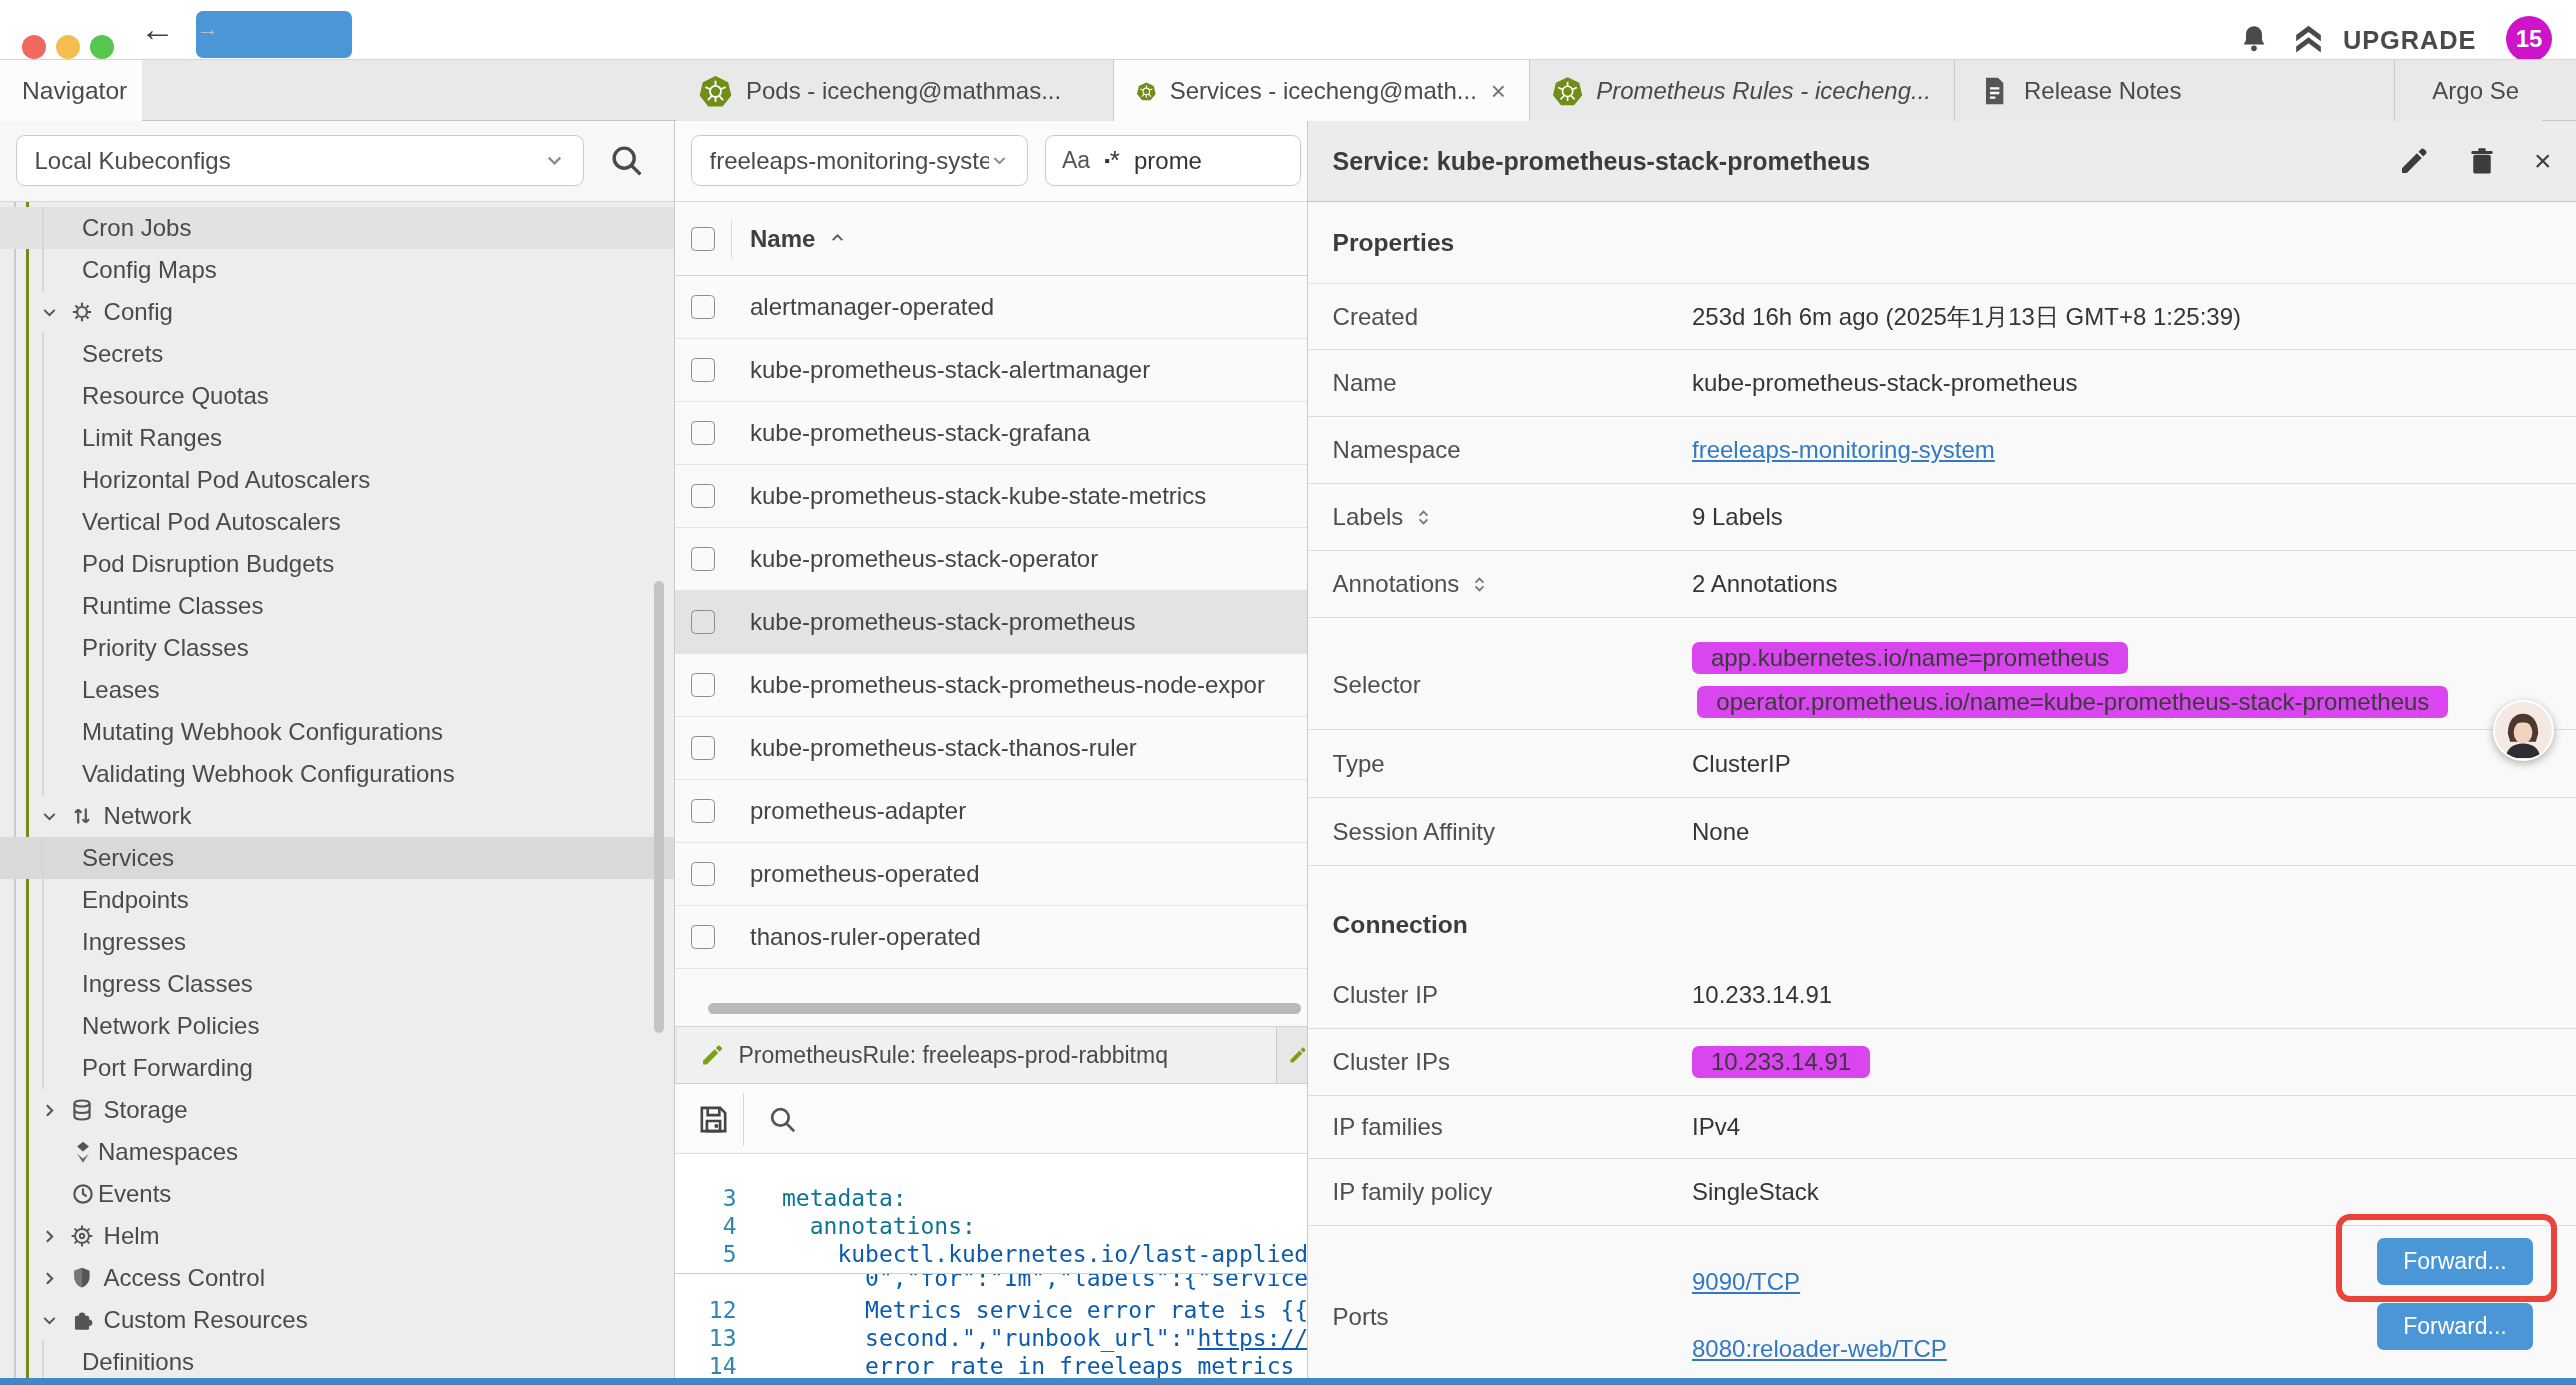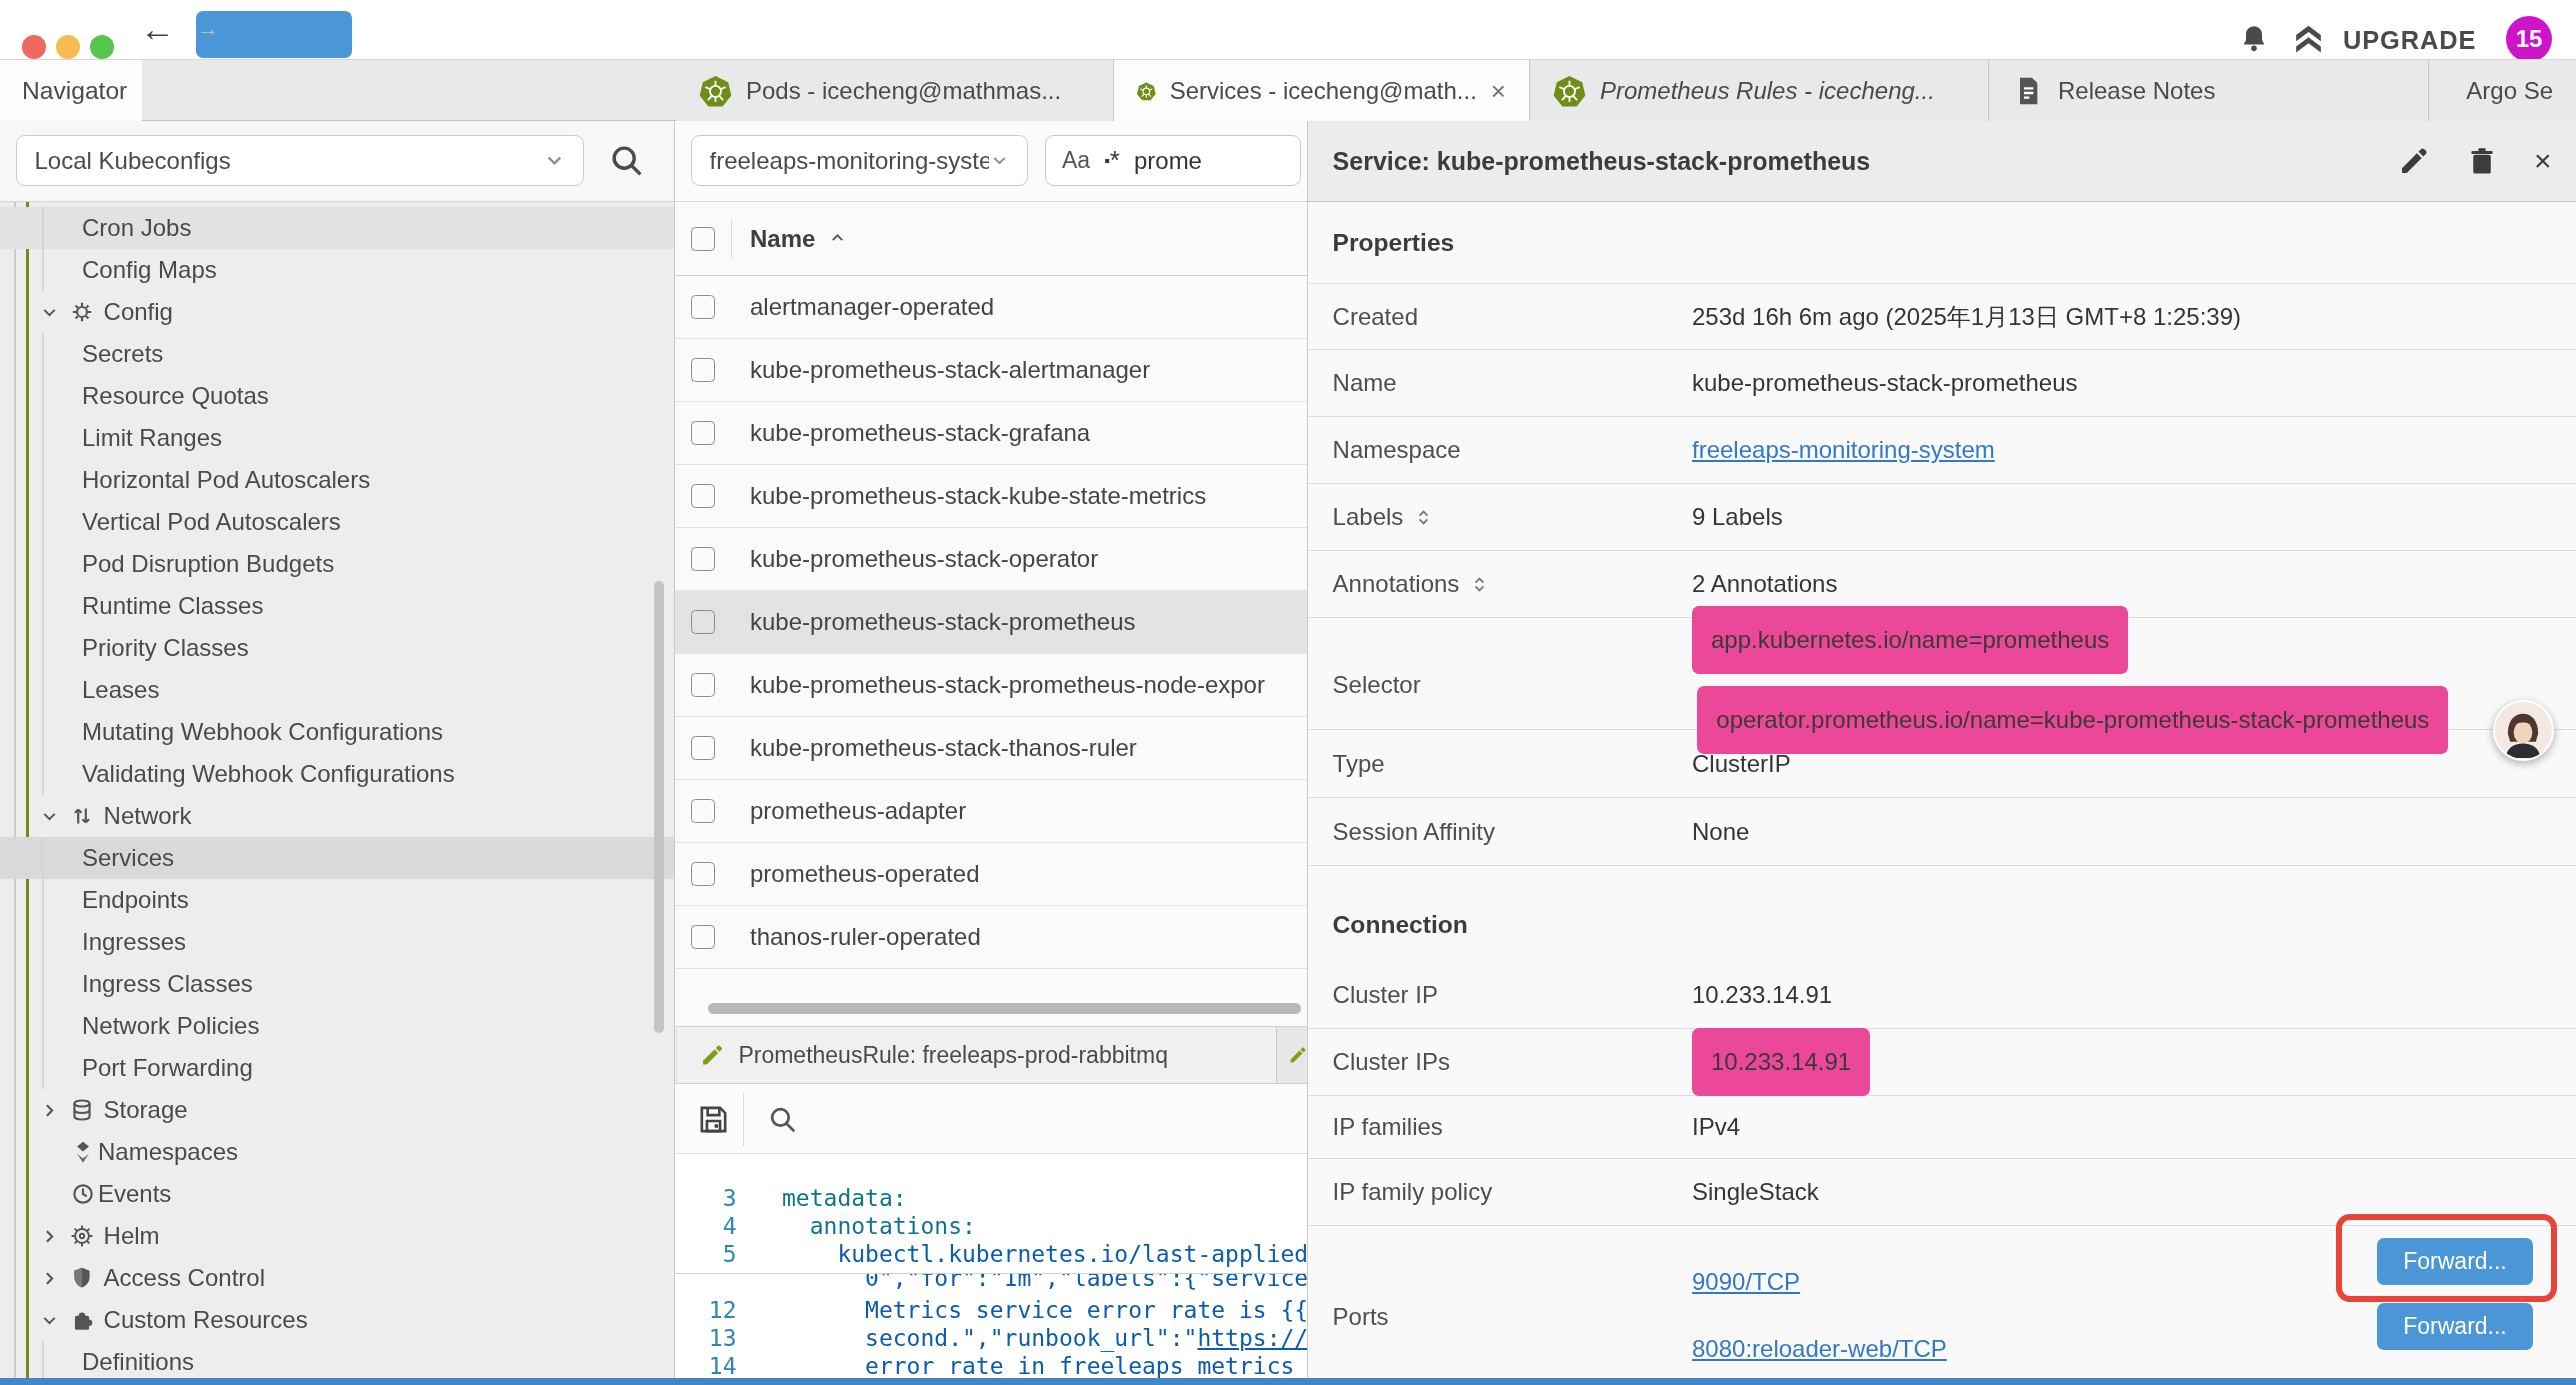--- a/index.html
+++ b/index.html
@@ -100,21 +100,21 @@
   .rheader{height:81px;background:#ececec;border-bottom:0.9px solid #c6c6c6;display:flex;align-items:center;
            padding:0 24.6px;gap:37px}
   .rtitle{font-weight:700;font-size:25px;color:#3c3c3c;flex:1;white-space:nowrap;overflow:hidden}
   .rx2{font-size:30px;color:#3c3c3c;line-height:30px}
   .sechead{height:81px;display:flex;align-items:center;padding-left:24.6px;font-weight:700;font-size:24.6px;color:#3c3c3c}
   .sechead.conn{height:96px;align-items:flex-end;padding-bottom:23px}
   .prow{display:flex;align-items:center;border-bottom:0.9px solid #dcdcdc}
   .h76{height:67px}.h77{height:68px}.h72{height:63px}
   .plabel{width:384px;flex:none;padding-left:24.6px;color:#4e4e4e;display:flex;align-items:center;gap:10.5px}
   .pvalue{color:#353535;white-space:nowrap}
-  .chip{background:#ec4899;border-radius:7px;padding:20px 19px;display:inline-block;color:#3a3a3a;white-space:nowrap}
+  .chip{background:#d946ef;border-radius:7px;padding:2px 19px;display:inline-block;color:#3a3a3a;white-space:nowrap}
   .alink{color:#3178c6;text-decoration:underline}
   .selrow{height:112px;align-items:center;padding-top:12.3px}
   .selrow .plabel{padding-top:10.5px}
   .chipstack{display:flex;flex-direction:column;gap:12.3px;align-items:flex-start}
   .chipstack .chip:nth-child(2){margin-left:5.3px;max-width:868px;overflow:hidden}
   .portsrow{height:156px;border-bottom:none;align-items:center;padding-top:23px}
   .portsrow .plabel{padding-top:3.5px}
   .portstack{display:flex;flex-direction:column;gap:39px;align-items:flex-start}
   .fwd{position:absolute;right:43px;width:156px;height:47px;background:#4a96d6;color:#fff;border:none;
        border-radius:7px;font-size:23px;font-family:"Liberation Sans",sans-serif;cursor:pointer}
@@ -176,21 +176,21 @@
         <svg width="33" height="33" viewBox="0 0 24 25">
             <polygon points="12,0.8 21.6,5.4 24,15.6 17.4,23.8 6.6,23.8 0,15.6 2.4,5.4" fill="#6e8e17"></polygon>
             <g stroke="#fff" stroke-width="1.4" fill="none">
               <circle cx="12" cy="12.4" r="4.2"></circle>
               <path d="M12 4.4v4M12 16.4v4M4.3 9.2l3.9 1.6M19.7 9.2l-3.9 1.6M6.2 19l2.9-3M17.8 19l-2.9-3"></path>
             </g>
           </svg>
         <span class="lbl">Services - icecheng@math...</span>
         <span class="x">×</span>
       </div>
-      <div class="tab it" style="width:459px">
+      <div class="tab it" style="width:425px">
         <svg width="33" height="33" viewBox="0 0 24 25">
             <polygon points="12,0.8 21.6,5.4 24,15.6 17.4,23.8 6.6,23.8 0,15.6 2.4,5.4" fill="#6e8e17"></polygon>
             <g stroke="#fff" stroke-width="1.4" fill="none">
               <circle cx="12" cy="12.4" r="4.2"></circle>
               <path d="M12 4.4v4M12 16.4v4M4.3 9.2l3.9 1.6M19.7 9.2l-3.9 1.6M6.2 19l2.9-3M17.8 19l-2.9-3"></path>
             </g>
           </svg>
         <span class="lbl">Prometheus Rules - icecheng...</span>
       </div>
       <div class="tab" style="width:440px">

